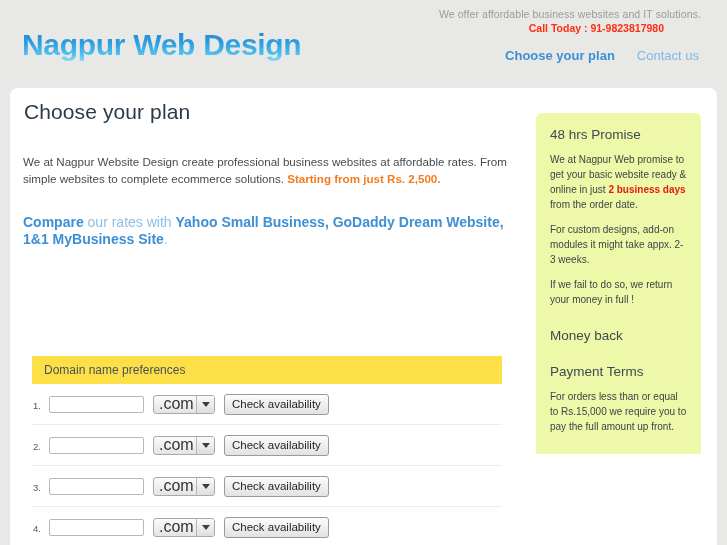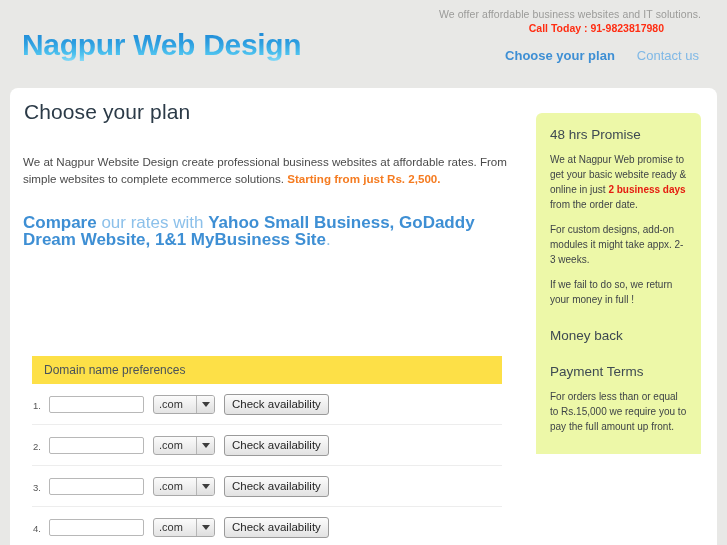--- a/index.html
+++ b/index.html
@@ -66,21 +66,21 @@
 
   .intro {
     margin-top: 29px;
     font-size: 11.6px; color: #4a4a4a; line-height: 17px;
     width: 498px;
   }
   .price-hl { color: #f57b20; font-weight: bold; }
 
   .compare {
     margin-top: 27px;
-    font-size: 17px; line-height: 17px;
+    font-size: 14px; line-height: 17px;
   }
   .compare a { text-decoration: none; }
   .cmp-strong { color: #3e8fd4; font-weight: bold; }
   .cmp-plain  { color: #8cc0ea; }
 
   
   .domain-block { position: absolute; left: 22px; top: 268px; width: 470px; }
 
   .domain-header {
     background: #fde047;
@@ -117,21 +117,21 @@
     display: flex; align-items: stretch;
     margin-left: 9px;
     height: 19px;
     border: 1px solid #a9a9a9;
     border-radius: 3px;
     background: linear-gradient(180deg,#fbfbfb 0%,#e4e4e4 100%);
     overflow: hidden;
   }
   .dselect-label {
     width: 42px;
-    font-size: 11px; color: #333;
+    font-size: 16px; color: #333;
     display: flex; align-items: center;
     padding-left: 5px;
   }
   .dselect-arrow {
     width: 18px;
     border-left: 1px solid #b5b5b5;
     display: flex; align-items: center; justify-content: center;
     background: linear-gradient(180deg,#fafafa 0%,#dedede 100%);
   }
   .caret {

